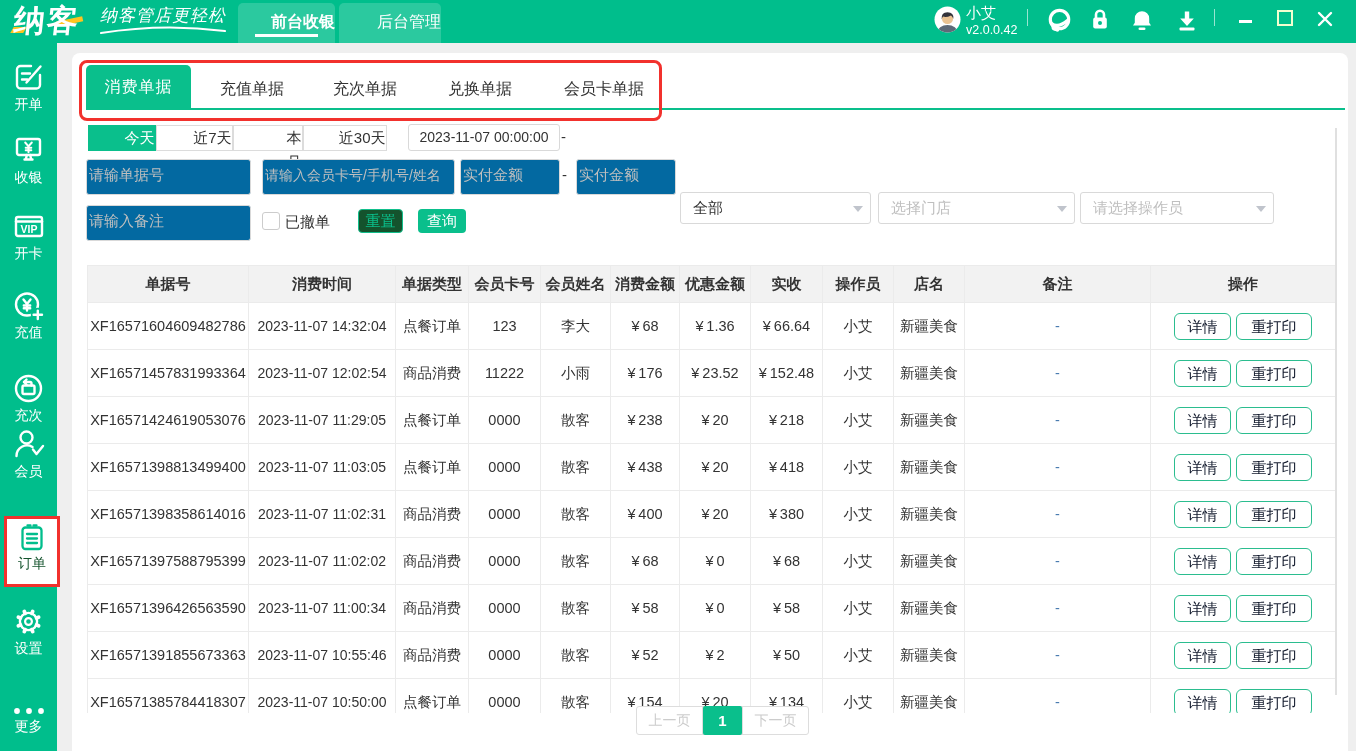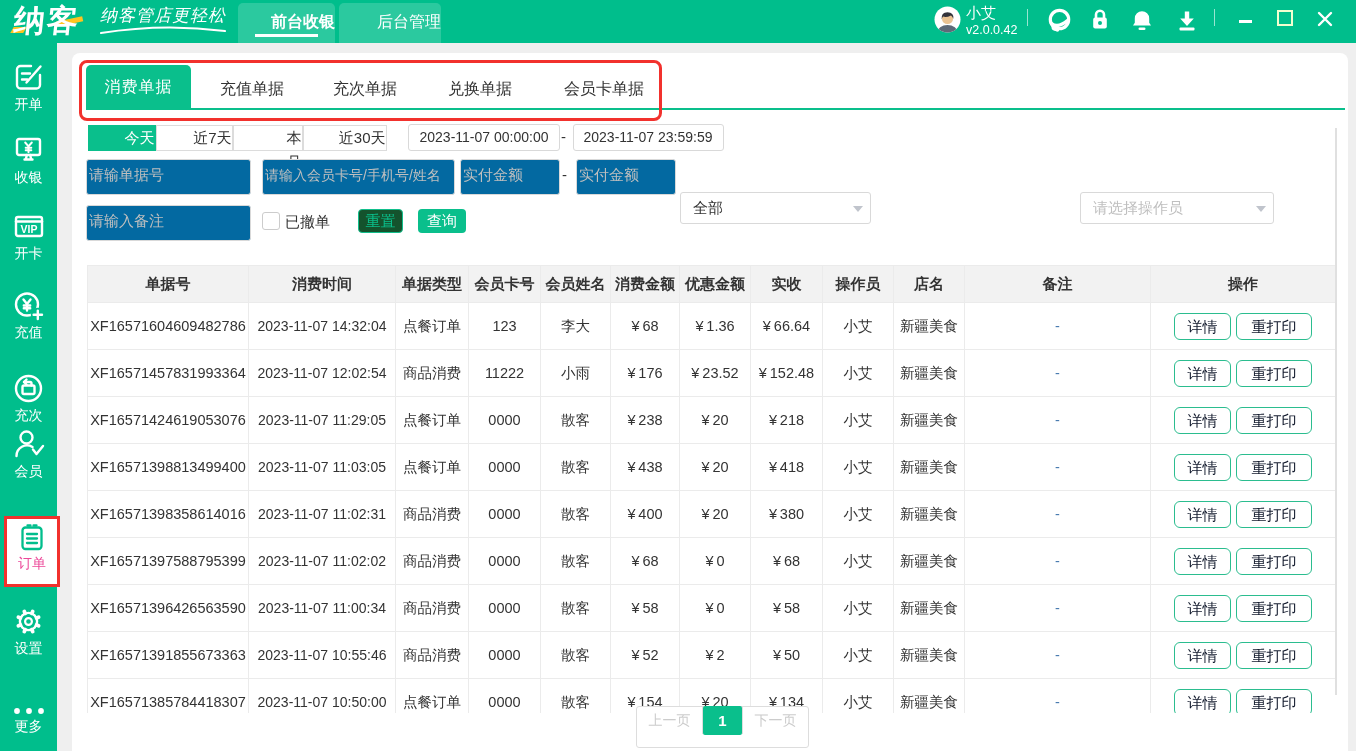--- a/index.html
+++ b/index.html
@@ -26,21 +26,21 @@
 .tbicon { position:absolute; top:6px; width:28px; height:28px; }
 #minbtn { position:absolute; left:1239px; top:20px; width:13px; height:2.5px; background:#fff; }
 #maxbtn { position:absolute; left:1277px; top:10px; width:16px; height:16px; border:2px solid #f2ffd0; }
 
 
 #sidebar { position:absolute; left:0; top:43px; width:57px; height:708px; background:#00be8c; }
 .sitem { position:absolute; left:0; width:57px; text-align:center; color:#fff; }
 .sitem .lbl { font-size:14px; color:#fff; margin-top:2px; }
 .sitem svg { display:block; margin:0 auto; }
 #redbox2 { position:absolute; left:4px; top:473px; width:56px; height:71px; background:#fff; border:3px solid #f2312d; z-index:3; text-align:center; }
-#redbox2 .lbl { font-size:14px; color:#ec4899; margin-top:1px; }
+#redbox2 .lbl { font-size:14px; color:#14532d; margin-top:1px; }
 #redbox2 svg { display:block; margin:3px auto 0; }
 
 
 #panel { position:absolute; left:72px; top:53px; width:1276px; height:698px; background:#fff; border-radius:8px 8px 0 0; }
 
 #tabline { position:absolute; left:14px; top:54.5px; width:1259px; height:2px; background:#0abf8c; }
 .ftab { position:absolute; top:26px; font-size:16px; color:#333; }
 #ftab0 { position:absolute; left:14px; top:12px; width:105px; height:44.5px; background:#0abf8c; color:#fff; border-radius:5px 5px 0 0; text-align:center; line-height:44px; letter-spacing:1px; }
 #redbox1 { position:absolute; left:7px; top:7px; width:583px; height:61px; border:3px solid #f2312d; border-radius:8px; z-index:5; }
 
@@ -68,21 +68,21 @@
 td.sm { font-size:14px; }
 td .dashr { color:#4a7cb0; }
 .opbtn { display:inline-block; height:27px; border:1px solid #2bbd8f; border-radius:6px; color:#0f172a; font-size:15px; line-height:25px; vertical-align:middle; }
 .op1 { width:57px; margin-right:5px; }
 .op2 { width:76px; }
 
 
 #sline { position:absolute; left:1263px; top:75px; width:2px; height:567px; background:#e0e0e0; }
 
 
-#pager { position:absolute; left:564px; top:653px; height:42px; border:1px solid #ddd; border-radius:3px; background:#fff; }
+#pager { position:absolute; left:564px; top:653px; height:29px; border:1px solid #ddd; border-radius:3px; background:#fff; }
 .pcell { float:left; height:27px; line-height:27px; text-align:center; font-size:14px; color:#ccc; }
 #pprev { width:66px; border-right:1px solid #ddd; }
 #pcur { width:39px; height:29px; margin-top:-1px; line-height:29px; background:#0abf8c; color:#fff; font-weight:bold; font-size:15px; border-radius:2px; }
 #pnext { width:66px; border-left:1px solid #ddd; }
 </style>
 </head>
 <body>
 <div id="app">
   <div id="topbar">
     <div id="logo">纳客</div>
@@ -223,28 +223,28 @@
     <div class="ftab" style="left:376px;">兑换单据</div>
     <div class="ftab" style="left:492px;">会员卡单据</div>
     <div id="redbox1"></div>
 
     <div class="qbtn act" style="left:15.5px; width:68px;">今天</div>
     <div class="qbtn" style="left:83.5px; width:77px;">近7天</div>
     <div class="qbtn" style="left:160.5px; width:70px;padding-left:40px;">本月</div>
     <div class="qbtn" style="left:230.5px; width:84px;">近30天</div>
     <div class="dinput" style="left:336px; width:152px;">2023-11-07 00:00:00</div>
     <div class="dash" style="left:489px; top:75px;">-</div>
-    <div class="dinput" style="left:500.5px; width:151px;">2023-11-07 23:59:59</div>
 
     <div class="finput" style="left:14px; top:106px; width:165px;">请输单据号</div>
     <div class="finput" style="left:190px; top:106px; width:193px; font-size:14px;">请输入会员卡号/手机号/姓名</div>
     <div class="finput" style="left:388px; top:106px; width:100px;">实付金额</div>
     <div class="dash" style="left:490px; top:113px;">-</div>
     <div class="finput" style="left:504px; top:106px; width:100px;">实付金额</div>
     <div class="fsel" style="left:608px; width:191px; color:#333;">全部<div class="caret" style="left:172px;"></div></div>
+    <div class="fsel" style="left:806px; width:197px; color:#bfbfbf;">选择门店<div class="caret" style="left:178px;"></div></div>
     <div class="fsel" style="left:1008px; width:194px; color:#bfbfbf;">请选择操作员<div class="caret" style="left:175px;"></div></div>
 
     <div class="finput" style="left:14px; top:152px; width:165px;">请输入备注</div>
     <div id="chkbox"></div>
     <div id="chklbl">已撤单</div>
     <div id="btnreset">重置</div>
     <div id="btnquery">查询</div>
 
     <div id="tblwrap">
       <table>

